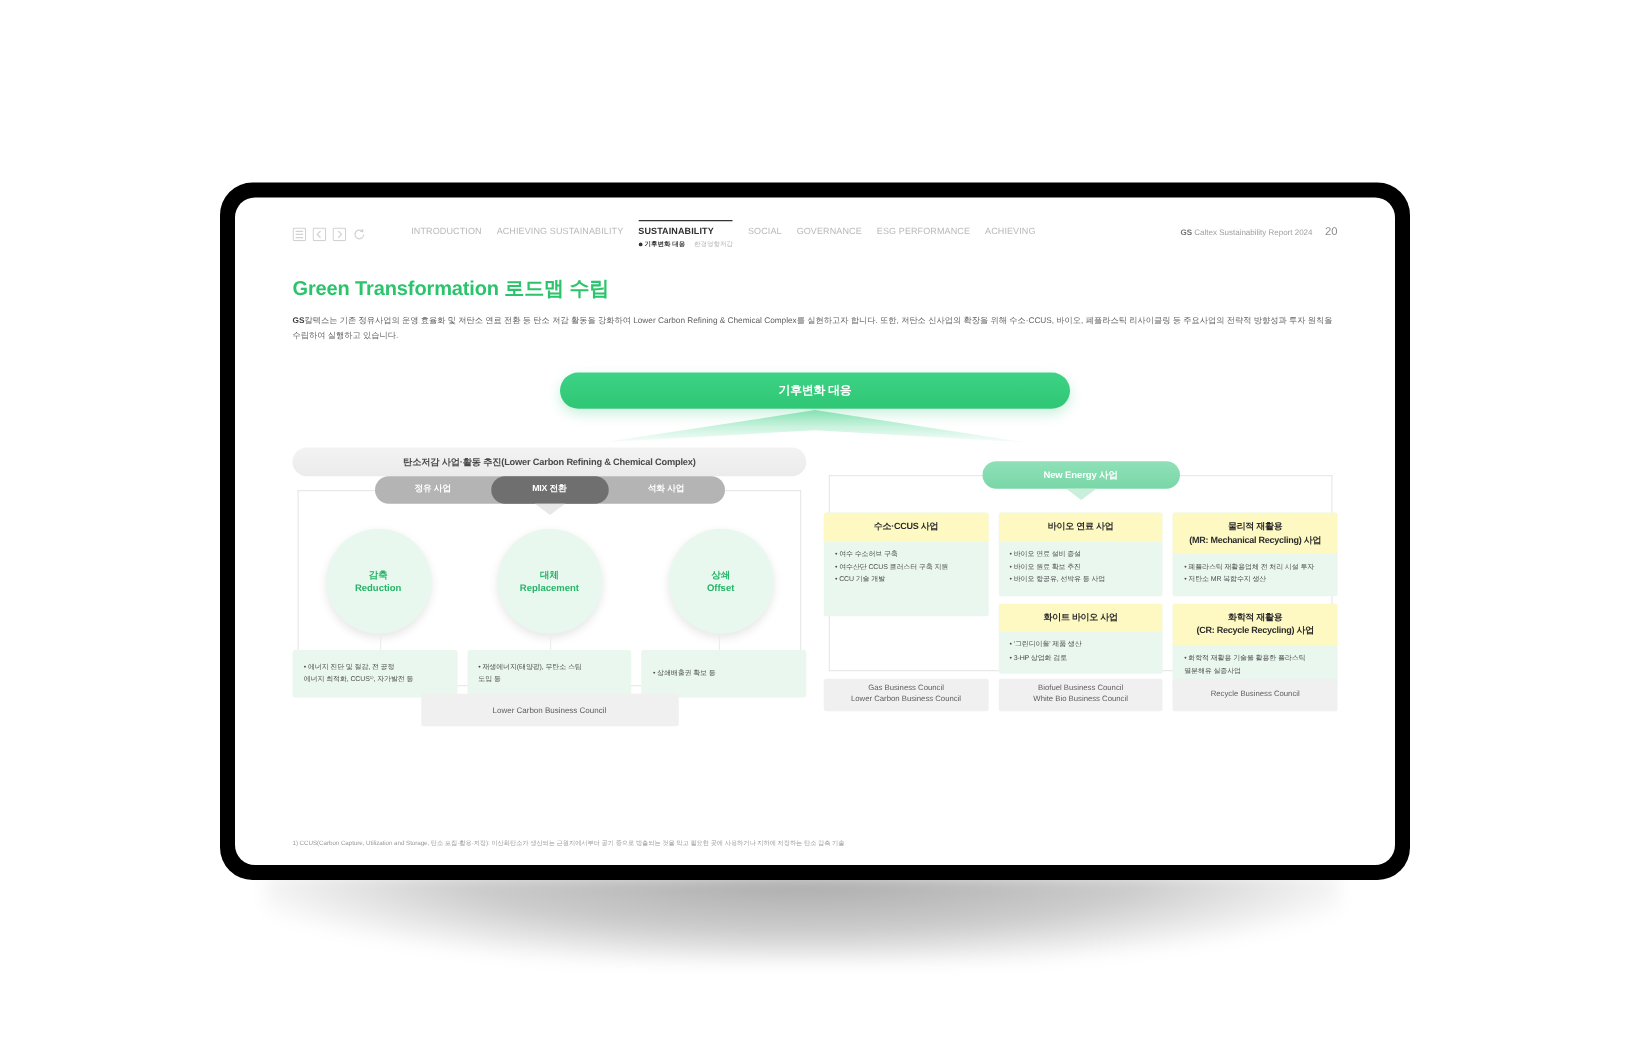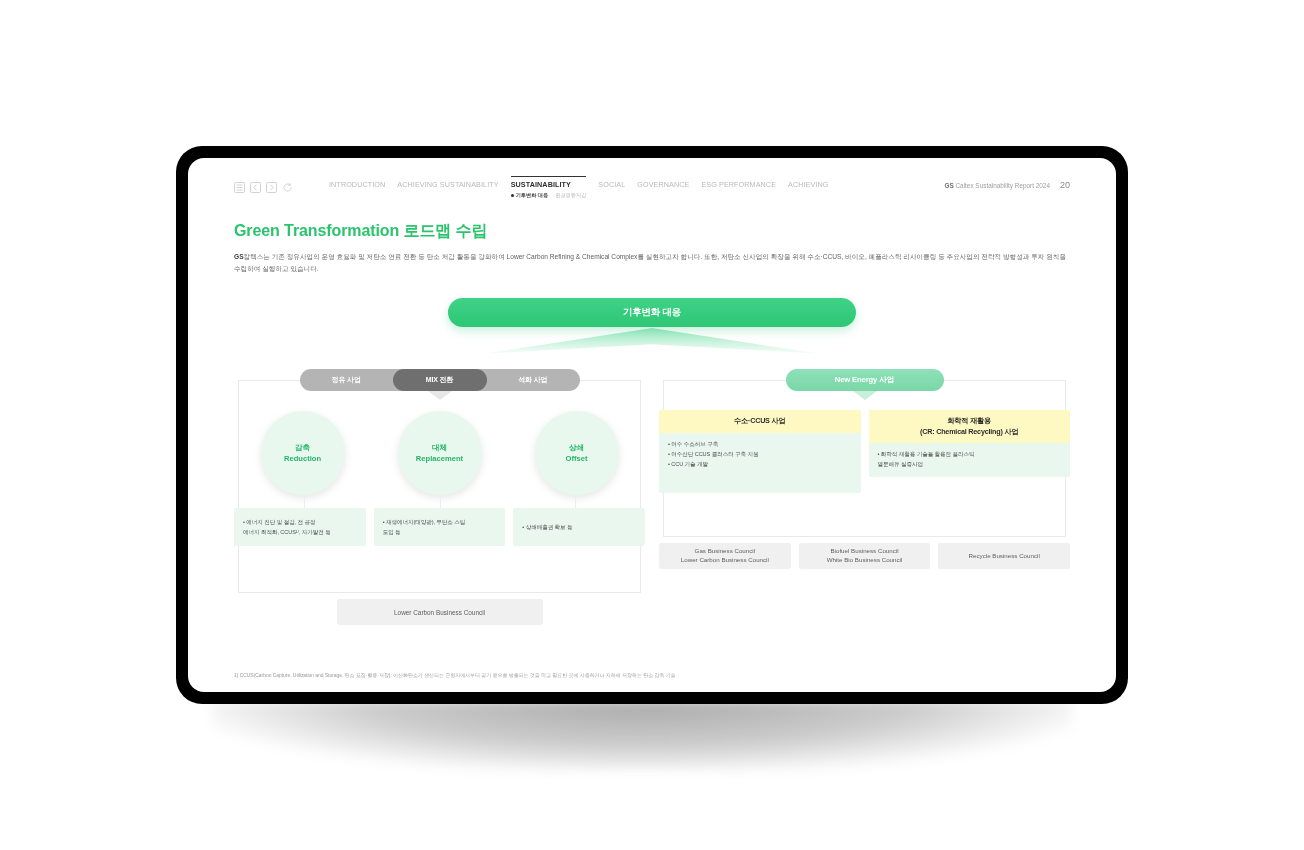--- a/index.html
+++ b/index.html
@@ -81,21 +81,21 @@
   .cols { display: flex; gap: 14px; margin-top: 2px; }
   .col { flex: 1; position: relative; }
   .band {
     height: 23px; border-radius: 12px; display: flex; align-items: center; justify-content: center;
     font-size: 7.4px; font-weight: bold; letter-spacing: -.15px;
   }
   .band.grey { background: linear-gradient(180deg,#f3f3f3,#ebebeb); color: #4a4a4a; }
   .band.green { background: linear-gradient(180deg,#7fdcae,#6ed4a0); color: #fff; }
 
   
-  .lpanel { position: relative; margin-top: 11px; height: 256px; }
+  .lpanel { position: relative; height: 200px; }
   .lbox {
     position: absolute; left: 4px; right: 4px; top: 11px; bottom: 32px;
     border: 1px solid #e9e9e9; border-top: none;
   }
   .lbox-top-l { position: absolute; left: 4px; top: 11px; width: 66px; height: 1px; background: #e9e9e9; }
   .lbox-top-r { position: absolute; right: 4px; top: 11px; width: 66px; height: 1px; background: #e9e9e9; }
 
   .tabs {
     position: absolute; left: 50%; transform: translateX(-50%); top: 0;
     width: 280px; height: 22px; border-radius: 11px;
@@ -271,20 +271,21 @@
         <div class="para"><b>GS</b><span>칼텍스는 기존 정유사업의 운영 효율화 및 저탄소 연료 전환 등 탄소 저감 활동을 강화하여 Lower Carbon Refining &amp; Chemical Complex를 실현하고자 합니다. 또한, 저탄소 신사업의 확장을 위해 수소·CCUS, 바이오, 폐플라스틱 리사이클링 등 주요사업의 전략적 방향성과 투자 원칙을 수립하여 실행하고 있습니다.</span></div>
 
         <div class="hero-wrap">
           <div class="hero">기후변화 대응</div>
           <div class="funnel"></div>
         </div>
 
         <div class="cols">
 
           <div class="col">
+            <div class="band grey">탄소저감 사업·활동 추진(Lower Carbon Refining &amp; Chemical Complex)</div>
 
             <div class="lpanel">
               <div class="lbox"></div>
               <div class="lbox-top-l"></div>
               <div class="lbox-top-r"></div>
 
               <div class="tabs">
                 <div class="tab-pill"></div>
                 <div class="tab">정유 사업</div>
                 <div class="tab active">MIX 전환</div>
@@ -345,25 +346,50 @@
                   <div class="card tall">
                     <div class="card-head">수소·CCUS 사업</div>
                     <div class="card-body">
                       <div class="bl">• 여수 수소허브 구축</div>
                       <div class="bl">• 여수산단 CCUS 클러스터 구축 지원</div>
                       <div class="bl">• CCU 기술 개발</div>
                     </div>
                   </div>
                 </div>
 
-
                 <div class="cardcol">
                   <div class="card">
+                    <div class="card-head">바이오 연료 사업</div>
+                    <div class="card-body">
+                      <div class="bl">• 바이오 연료 설비 증설</div>
+                      <div class="bl">• 바이오 원료 확보 추진</div>
+                      <div class="bl">• 바이오 항공유, 선박유 등 사업</div>
+                    </div>
+                  </div>
+                  <div class="card">
+                    <div class="card-head">화이트 바이오 사업</div>
+                    <div class="card-body">
+                      <div class="bl">• '그린디이올' 제품 생산</div>
+                      <div class="bl">• 3-HP 상업화 검토</div>
+                    </div>
+                  </div>
+                </div>
+
+                <div class="cardcol">
+                  <div class="card">
+                    <div class="card-head" style="white-space:pre-line">물리적 재활용
+(MR: Mechanical Recycling) 사업</div>
+                    <div class="card-body">
+                      <div class="bl">• 폐플라스틱 재활용업체 전 처리 시설 투자</div>
+                      <div class="bl">• 저탄소 MR 복합수지 생산</div>
+                    </div>
+                  </div>
+                  <div class="card">
                     <div class="card-head" style="white-space:pre-line">화학적 재활용
-(CR: Chemical Recycling) 사업</div>
+(CR: Recycle Recycling) 사업</div>
                     <div class="card-body">
                       <div class="bl">• 화학적 재활용 기술을 활용한 플라스틱</div>
                       <div class="bl">  열분해유 실증사업</div>
                     </div>
                   </div>
                 </div>
 
               </div>
 
               <div class="councils">

